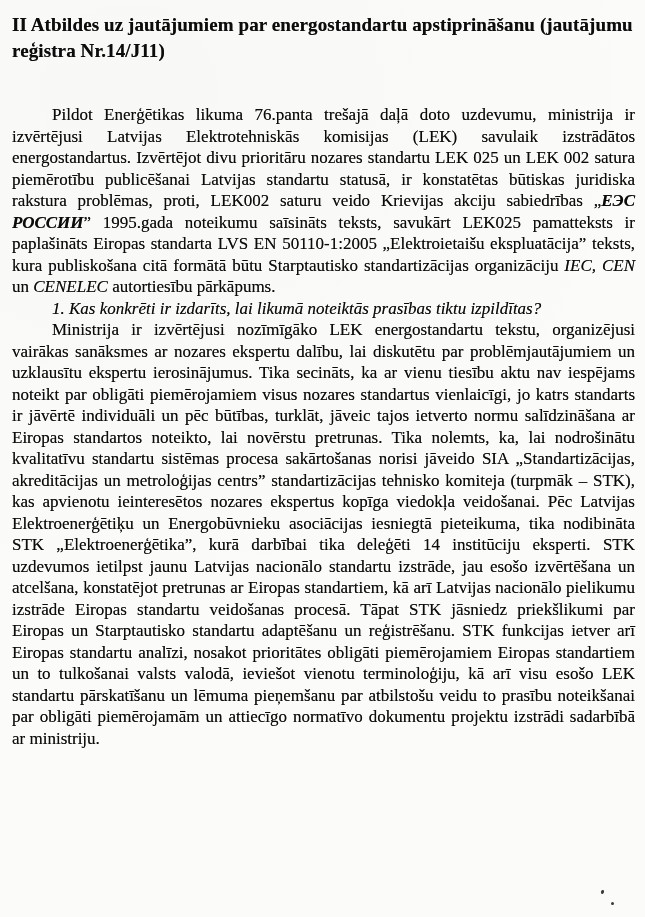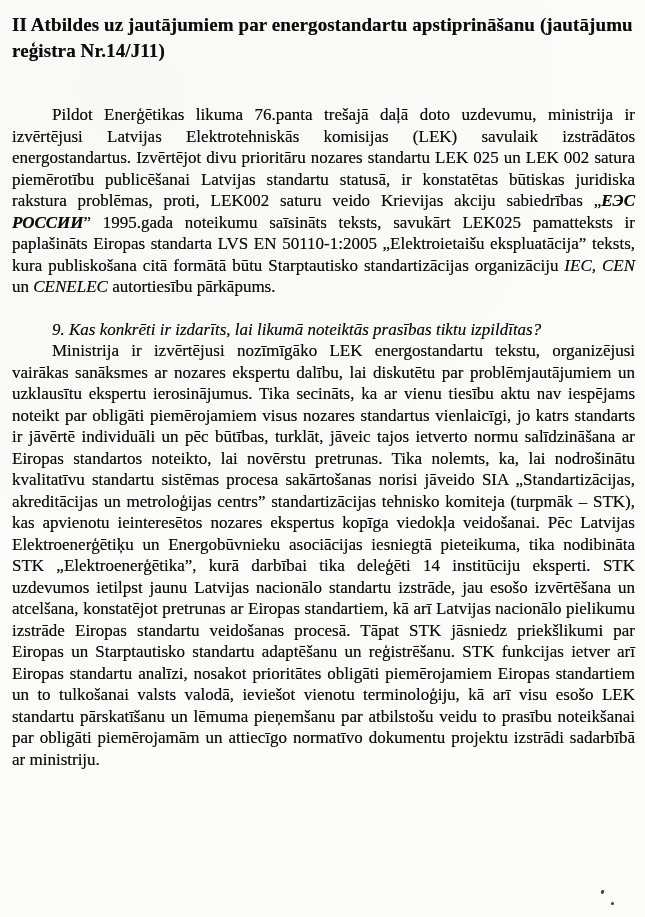--- a/index.html
+++ b/index.html
@@ -40,21 +40,20 @@
   }
   .para {
     margin: 0;
     text-align: justify;
     text-indent: 40px;
   }
   .question {
     font-style: italic;
   }
   .para-gap-after {
-    margin-bottom: 21px;
   }
   .seg-italic { font-style: italic; }
   .seg-bold-italic { font-style: italic; font-weight: bold; }
   .artifact {
     position: absolute;
     background: #3a3a3a;
     border-radius: 50%;
   }
   .artifact.a1 { left: 601px; top: 890px; width: 3px; height: 4px; transform: rotate(20deg); }
   .artifact.a2 { left: 611px; top: 902px; width: 3px; height: 3px; }
@@ -62,19 +61,19 @@
 </head>
 <body>
 
 <div class="page doc-text">
 
   <h1 class="heading">II Atbildes uz jautājumiem par energostandartu apstiprināšanu (jautājumu reģistra Nr.14/J11)</h1>
 
 
   <p class="para para-gap-after"><span>Pildot Enerģētikas likuma 76.panta trešajā daļā doto uzdevumu, ministrija ir izvērtējusi Latvijas Elektrotehniskās komisijas (LEK) savulaik izstrādātos energostandartus. Izvērtējot divu prioritāru nozares standartu LEK 025 un LEK 002 satura piemērotību publicēšanai Latvijas standartu statusā, ir konstatētas būtiskas juridiska rakstura problēmas, proti, LEK002 saturu veido Krievijas akciju sabiedrības „</span><span class="seg-bold-italic">ЕЭС РОССИИ</span><span>” 1995.gada noteikumu saīsināts teksts, savukārt LEK025 pamatteksts ir paplašināts Eiropas standarta LVS EN 50110-1:2005 „Elektroietaišu ekspluatācija” teksts, kura publiskošana citā formātā būtu Starptautisko standartizācijas organizāciju </span><span class="seg-italic">IEC, CEN</span><span> un </span><span class="seg-italic">CENELEC</span><span> autortiesību pārkāpums.</span></p>
 
-  <p class="para question">9. Kas konkrēti ir izdarīts, lai likumā noteiktās prasības tiktu izpildītas?</p>
+  <p class="para question">1. Kas konkrēti ir izdarīts, lai likumā noteiktās prasības tiktu izpildītas?</p>
 
   <p class="para">Ministrija ir izvērtējusi nozīmīgāko LEK energostandartu tekstu, organizējusi vairākas sanāksmes ar nozares ekspertu dalību, lai diskutētu par problēmjautājumiem un uzklausītu ekspertu ierosinājumus. Tika secināts, ka ar vienu tiesību aktu nav iespējams noteikt par obligāti piemērojamiem visus nozares standartus vienlaicīgi, jo katrs standarts ir jāvērtē individuāli un pēc būtības, turklāt, jāveic tajos ietverto normu salīdzināšana ar Eiropas standartos noteikto, lai novērstu pretrunas. Tika nolemts, ka, lai nodrošinātu kvalitatīvu standartu sistēmas procesa sakārtošanas norisi jāveido SIA „Standartizācijas, akreditācijas un metroloģijas centrs” standartizācijas tehnisko komiteja (turpmāk – STK), kas apvienotu ieinteresētos nozares ekspertus kopīga viedokļa veidošanai. Pēc Latvijas Elektroenerģētiķu un Energobūvnieku asociācijas iesniegtā pieteikuma, tika nodibināta STK „Elektroenerģētika”, kurā darbībai tika deleģēti 14 institūciju eksperti. STK uzdevumos ietilpst jaunu Latvijas nacionālo standartu izstrāde, jau esošo izvērtēšana un atcelšana, konstatējot pretrunas ar Eiropas standartiem, kā arī Latvijas nacionālo pielikumu izstrāde Eiropas standartu veidošanas procesā. Tāpat STK jāsniedz priekšlikumi par Eiropas un Starptautisko standartu adaptēšanu un reģistrēšanu. STK funkcijas ietver arī Eiropas standartu analīzi, nosakot prioritātes obligāti piemērojamiem Eiropas standartiem un to tulkošanai valsts valodā, ieviešot vienotu terminoloģiju, kā arī visu esošo LEK standartu pārskatīšanu un lēmuma pieņemšanu par atbilstošu veidu to prasību noteikšanai par obligāti piemērojamām un attiecīgo normatīvo dokumentu projektu izstrādi sadarbībā ar ministriju.</p>
 
   <span class="artifact a1"></span>
   <span class="artifact a2"></span>
 </div>
 
 </body></html>

